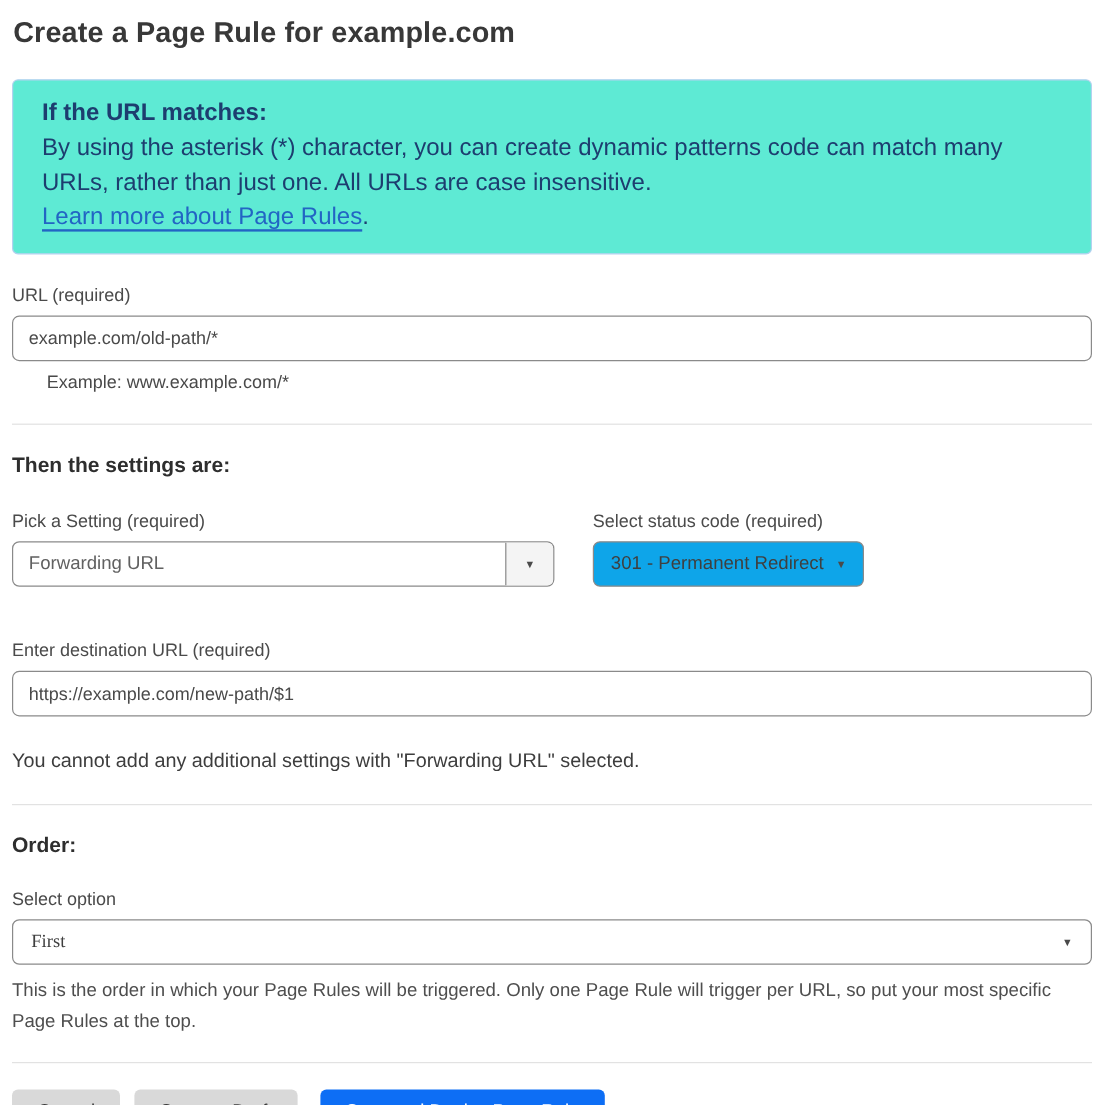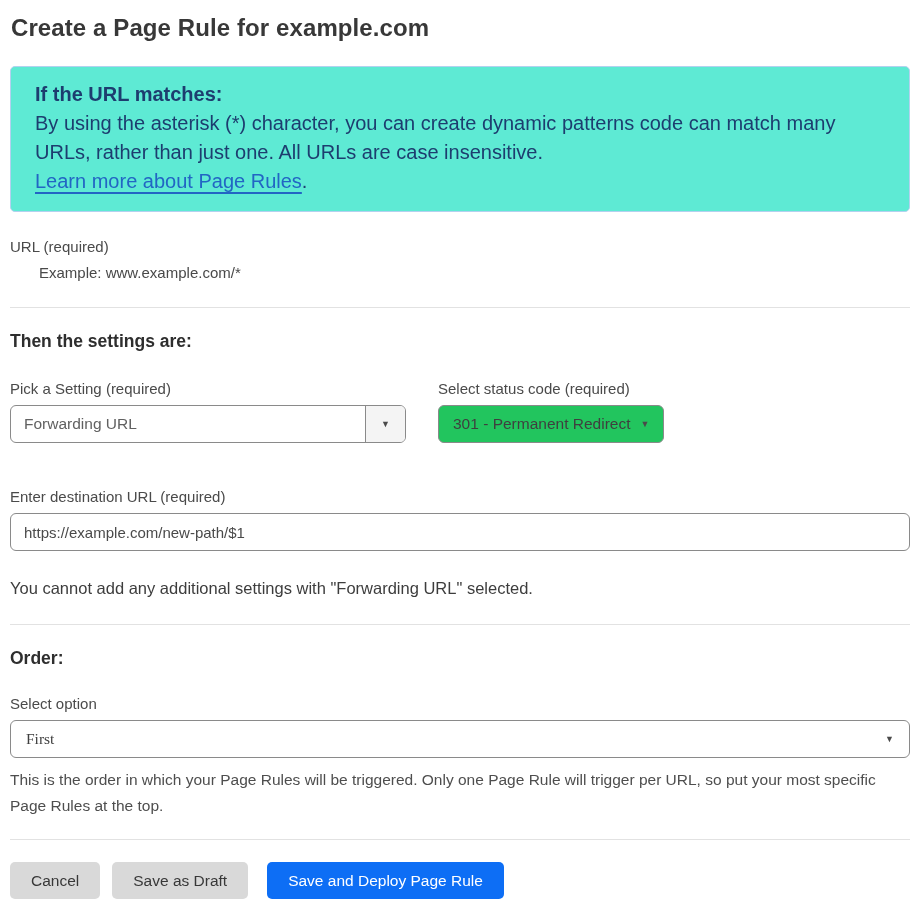--- a/index.html
+++ b/index.html
@@ -80,21 +80,21 @@
 
   .settings-row {
     margin-top: 2px;
     display: flex;
     gap: 32px;
     align-items: flex-start;
   }
   .settings-col .field-label { margin-top: 26px; margin-bottom: 8px; }
 
   .select-split {
-    width: 396px;
+    width: 452px;
     height: 38px;
     border: 1px solid #8a8a8a;
     border-radius: 6px;
     background: #fff;
     display: flex;
     overflow: hidden;
     cursor: pointer;
   }
   .select-split .select-value {
     flex: 1;
@@ -116,21 +116,21 @@
   .caret {
     font-size: 9px;
     color: #4a4a4a;
     line-height: 1;
   }
 
   .select-inline {
     height: 38px;
     border: 1px solid #8a8a8a;
     border-radius: 6px;
-    background: #22c55e;
+    background: #0ea5e9;
     display: inline-flex;
     align-items: center;
     gap: 10px;
     padding: 0 14px;
     font-size: 15.5px;
     color: #3f3f3f;
     cursor: pointer;
   }
 
   .dest-label { margin-top: 45px; }
@@ -191,20 +191,21 @@
 
   <h1 class="page-title">Create a Page Rule for example.com</h1>
 
   <div class="info-box">
     <div class="info-heading">If the URL matches:</div>
     <div class="info-body">By using the asterisk (*) character, you can create dynamic patterns code can match many URLs, rather than just one. All URLs are case insensitive.</div>
     <div class="info-link-line"><a class="info-link">Learn more about Page Rules</a><span>.</span></div>
   </div>
 
   <label class="field-label">URL (required)</label>
+  <input type="text" class="text-input" value="example.com/old-path/*" style="">
   <div class="hint">Example: www.example.com/*</div>
 
   <hr class="divider">
 
   <h2 class="section-heading">Then the settings are:</h2>
 
   <div class="settings-row">
     <div class="settings-col">
       <label class="field-label">Pick a Setting (required)</label>
       <div class="select-split">

